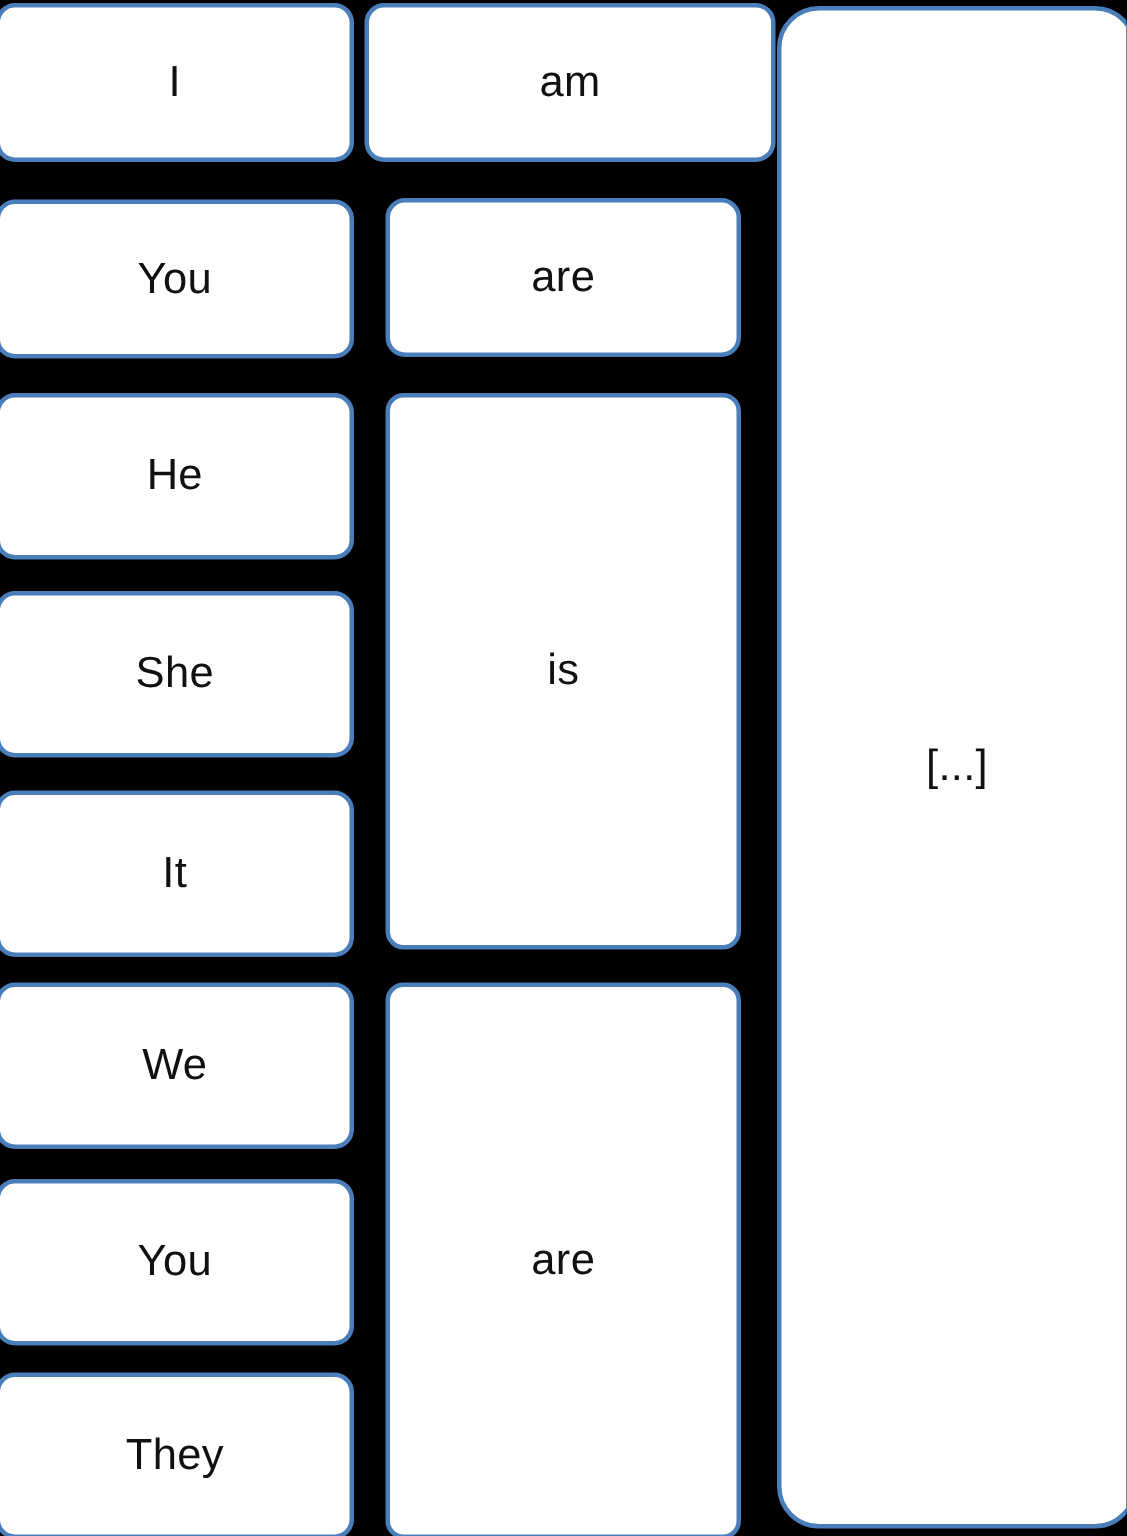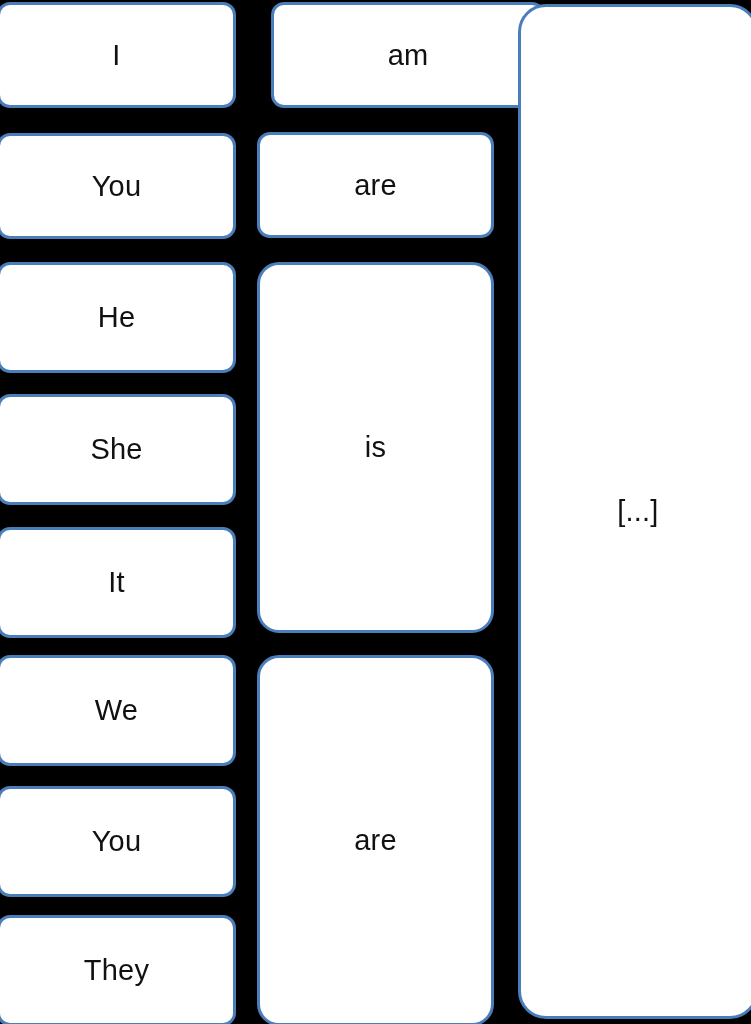--- a/index.html
+++ b/index.html
@@ -30,21 +30,21 @@
     align-items: center;
     justify-content: center;
     color: #111111;
     font-size: 29px;
     line-height: 1;
     font-weight: 400;
     letter-spacing: 0.2px;
     user-select: none;
   }
   .cell.r-small  { border-radius: 13px; }
-  .cell.r-medium { border-radius: 22px; }
+  .cell.r-medium { border-radius: 12px; }
   .cell.r-large  { border-radius: 28px; }
   .cell-label {
     display: block;
     text-align: center;
     white-space: nowrap;
   }
 </style>
 </head>
 <body>
 
@@ -75,21 +75,21 @@
   </div>
 
   <div class="cell r-small" style="left:-3px; top:786px; width:239px; height:111px;">
     <span class="cell-label">You</span>
   </div>
 
   <div class="cell r-small" style="left:-3px; top:915px; width:239px; height:111px;">
     <span class="cell-label">They</span>
   </div>
 
-  <div class="cell r-small" style="left:271px; top:2px; width:274px; height:106px;">
+  <div class="cell r-small" style="left:243px; top:2px; width:274px; height:106px;">
     <span class="cell-label">am</span>
   </div>
 
   <div class="cell r-small" style="left:257px; top:132px; width:237px; height:106px;">
     <span class="cell-label">are</span>
   </div>
 
   <div class="cell r-medium" style="left:257px; top:262px; width:237px; height:371px;">
     <span class="cell-label">is</span>
   </div>

